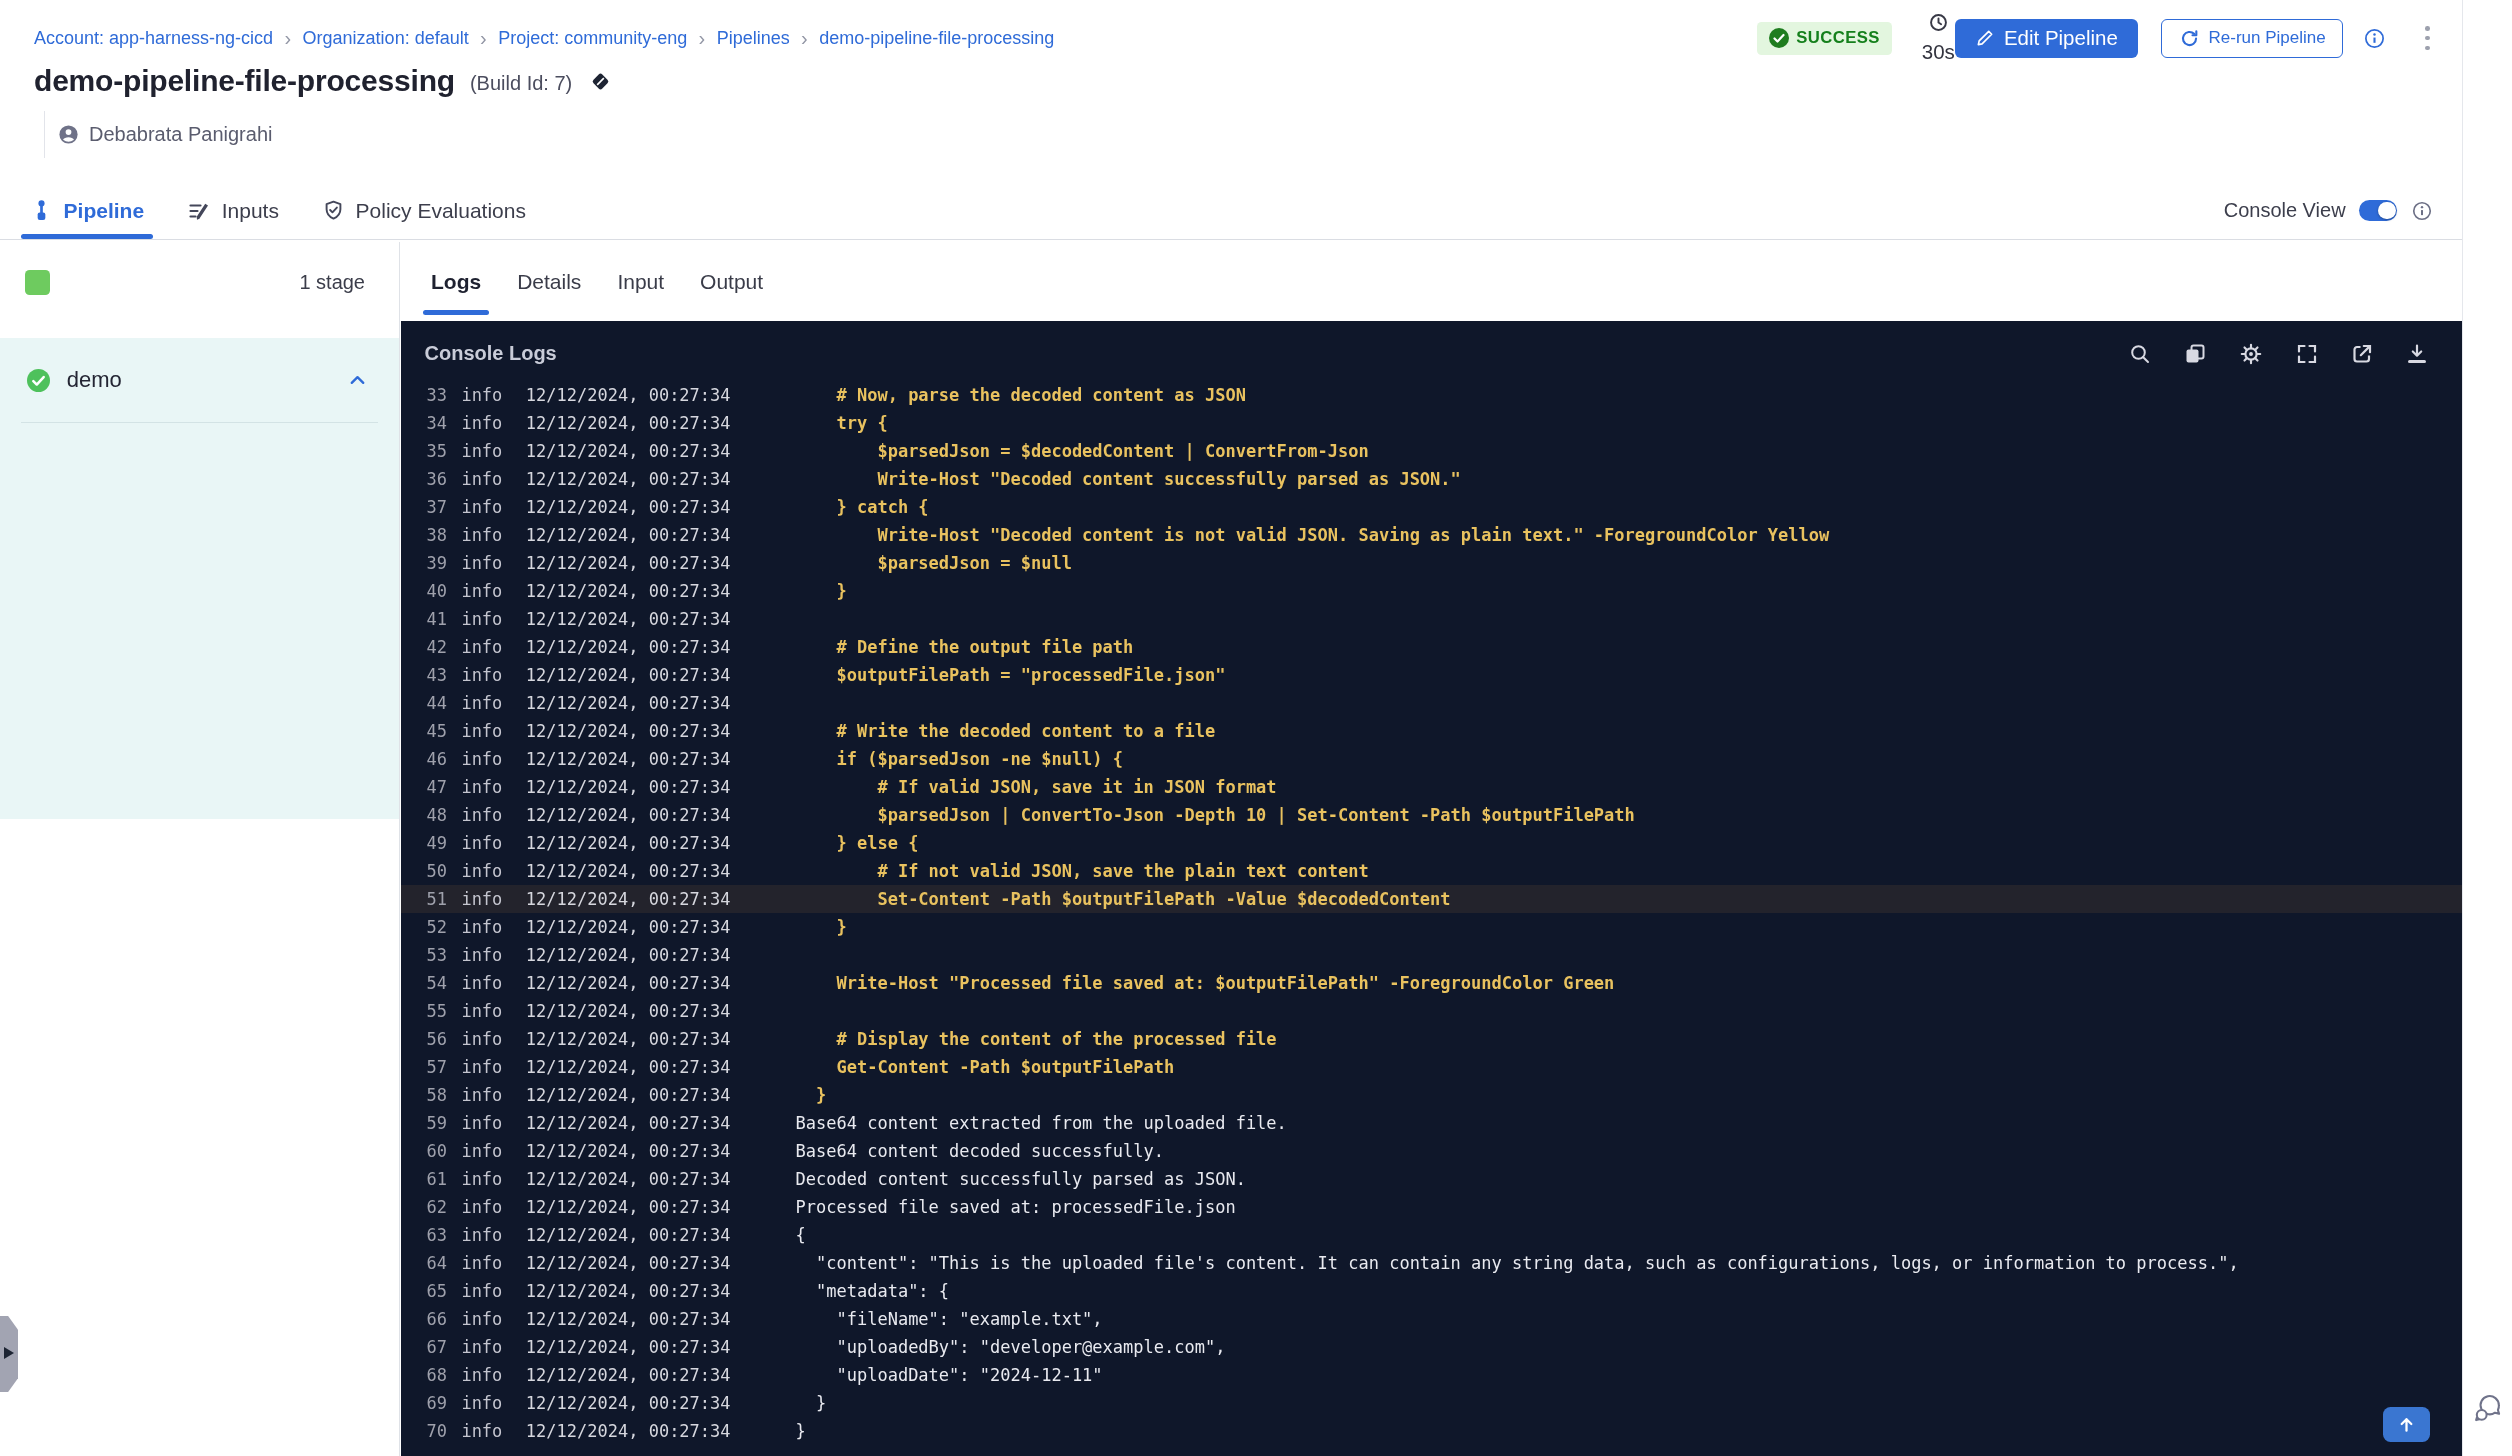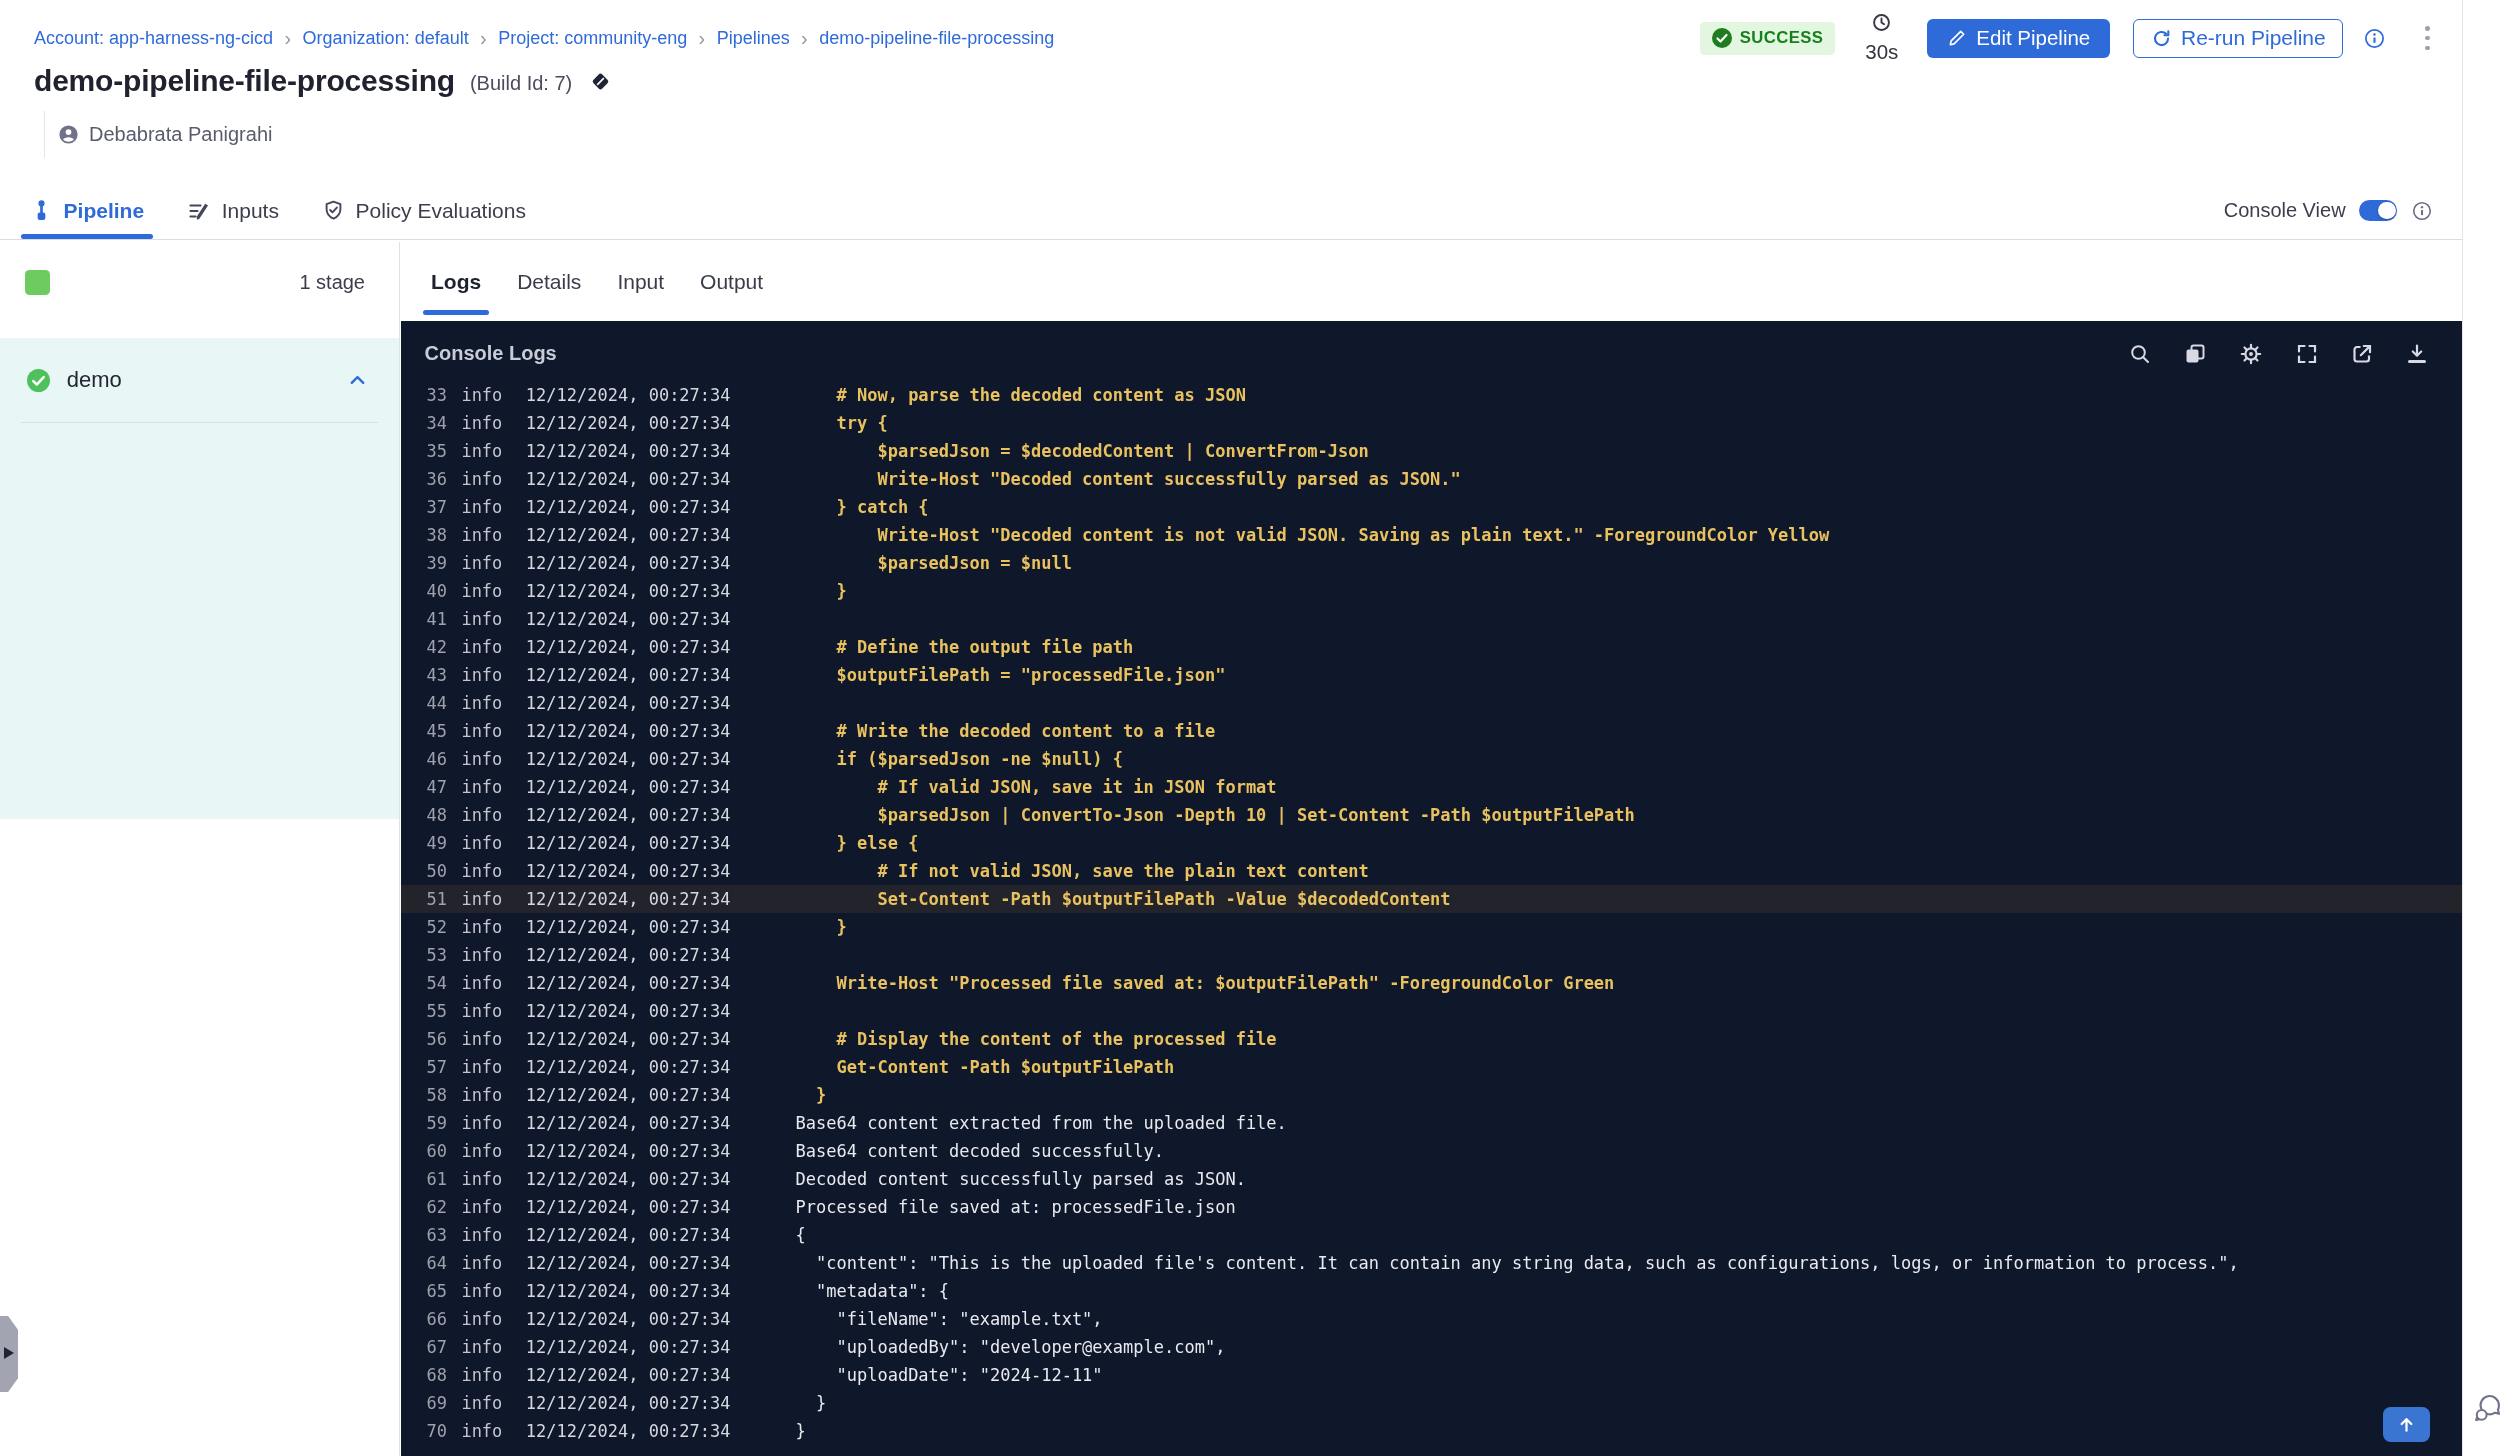--- a/index.html
+++ b/index.html
@@ -15,24 +15,24 @@
   .main { position:absolute; left:0; top:0; right:50px; bottom:0; }
   
   .topbar { position:absolute; top:16.7px; left:34px; right:29px; height:43px; display:flex; align-items:center; justify-content:space-between; }
   .breadcrumb { display:flex; align-items:center; font-size:18px; }
   .crumb { color:#2f6bd8; cursor:pointer; white-space:nowrap; }
   .crumb-sep { color:#9296a5; margin:0 11.4px; font-size:20px; }
   .actions { display:flex; align-items:center; }
   .badge-success { display:flex; align-items:center; gap:7.6px; height:33px; padding:0 12px; background:#e3f6df; border-radius:4.6px; }
   .badge-success span { font-size:16.7px; font-weight:bold; letter-spacing:0.4px; color:#15801c; }
   .duration { display:flex; align-items:center; gap:7.6px; margin-left:30px; font-size:20.5px; color:#33343f;flex-direction:column; }
-  .btn-primary { display:flex; align-items:center; gap:9px; height:39px; padding:0 20px; margin-left:29px;
+  .btn-primary { display:flex; align-items:center; gap:9px; height:39px; padding:0 20px; 
     background:#2f6bd8; color:#fff; font-size:20.5px; font-weight:500; border:none; border-radius:6px; cursor:pointer;text-align:center; }
   .btn-outline { display:flex; align-items:center; gap:9px; height:39px; padding:0 16.7px; margin-left:23px;
-    background:#fff; color:#2f6bd8; font-size:21px; font-weight:500; border:1.5px solid #2f6bd8; border-radius:6px; cursor:pointer; }
+    background:#fff; color:#2f6bd8; font-size:17px; font-weight:500; border:1.5px solid #2f6bd8; border-radius:6px; cursor:pointer; }
   .icon-btn { background:none; border:none; padding:0; margin-left:20px; cursor:pointer; display:flex; align-items:center; }
   .kebab { display:flex; flex-direction:column; gap:5.3px; margin-left:36px; cursor:pointer; padding:3px; }
   .kebab i { width:4.6px; height:4.6px; border-radius:50%; background:#9ca0ad; }
   
   .title-row { position:absolute; top:64px; left:34px; display:flex; align-items:center; gap:15px; }
   .page-title { font-size:30px; font-weight:bold; color:#20222f; letter-spacing:-0.2px; }
   .build-id { font-size:20px; color:#4b4d5e; margin-top:4.6px; }
   
   .author-row { position:absolute; top:111px; left:44px; height:47px; border-left:1.5px solid #e2e4ea; padding-left:12px; display:flex; align-items:center; gap:9px; }
   .author-name { font-size:20px; color:#5a5c6e; }

